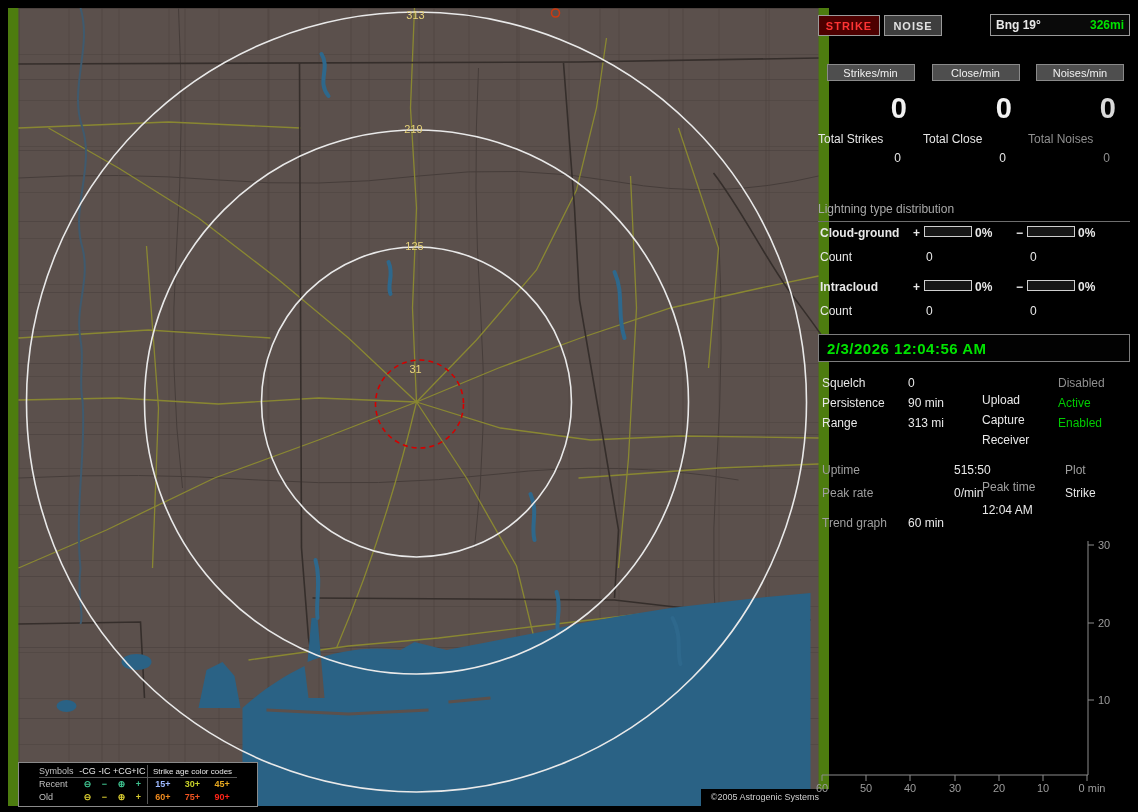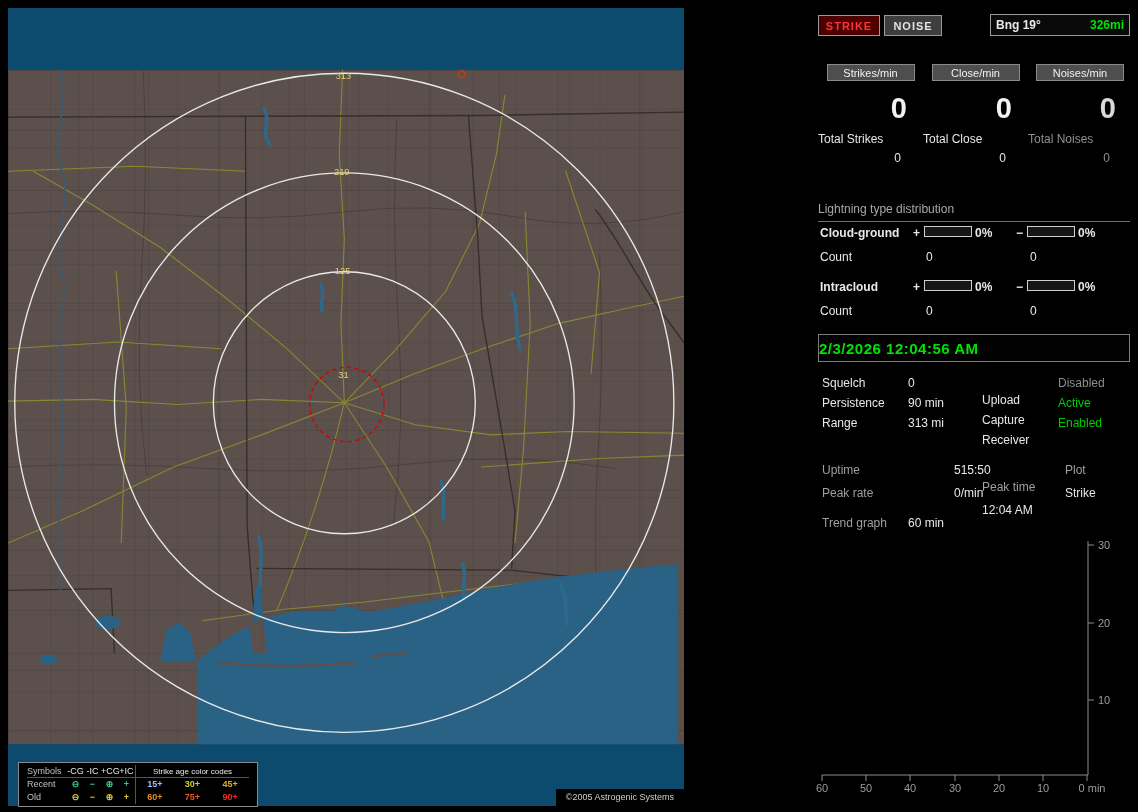--- a/index.html
+++ b/index.html
@@ -1,25 +1,25 @@
 <!DOCTYPE html>
 <html><head>
 <meta charset="utf-8">
 <style>
   * { margin:0; padding:0; box-sizing:border-box; }
   html,body { background:#000; }
   #app { position:relative; width:1138px; height:812px; background:#000; overflow:hidden;
          font-family:"Liberation Sans", sans-serif; color:#e8e8e8; font-size:12px; }
 
   
-  #map { position:absolute; left:8px; top:8px; width:676px; height:798px; background:#0c4a6e; }
+  #map { position:absolute; left:8px; top:8px; width:821px; height:798px; background:#4d7c0f; }
   #map svg { display:block; width:100%; height:100%; overflow:hidden; }
 
   .legend { position:absolute; left:10px; top:754px; width:240px; background:#000;
-            border:1px solid #8a8a8a; font-size:9px; color:#ddd; padding:2px 8px; }
+            border:1px solid #8a8a8a; font-size:9px; color:#ddd; padding:2px 20px; }
   .lg-row { display:flex; align-items:center; height:13px; line-height:13px; }
   .lg-head { border-bottom:1px solid #555; }
   .lg-c0 { width:40px; color:#c0c0c0; }
   .lg-sym { width:17px; text-align:center; }
   .lg-colhead { width:17px; text-align:center; color:#e8e8e8; }
   .lg-agehead { flex:1; text-align:center; font-size:8px; color:#e8e8e8; border-left:1px solid #555; height:13px; line-height:13px; }
   .lg-ages { flex:1; display:flex; border-left:1px solid #555; height:13px; }
   .lg-age { flex:1; text-align:center; font-weight:bold; }
   .sym-recent { color:#3ec08e; font-weight:bold; }
   .sym-old { color:#d6ca30; font-weight:bold; }
@@ -63,21 +63,21 @@
   .d-lbl  { left:2px; font-weight:bold; }
   .d-sign1{ left:95px; font-weight:bold; }
   .d-pct1 { left:157px; font-weight:bold; }
   .d-sign2{ left:198px; font-weight:bold; }
   .d-pct2 { left:260px; font-weight:bold; }
   .d-bar  { position:absolute; top:2px; width:48px; height:11px; border:1px solid #cfcfcf; background:#161616; }
   .d-bar1 { left:106px; } .d-bar2 { left:209px; }
   .c-lbl { left:2px; } .c-v1 { left:108px; } .c-v2 { left:212px; }
 
   #clock { left:0; top:334px; width:312px; height:28px; border:1px solid #7d7d7d;
-           background:#020202; display:flex; align-items:center; }
+           background:#020202; display:flex; align-items:center; padding-left:8px; }
   #clock span { color:#00e300; font-weight:bold; font-size:15px; letter-spacing:0.5px; }
 
   .srow { left:0; width:312px; height:15px; }
   .srow span { position:absolute; top:0; font-size:12px; }
   .x4 { left:4px; } .x90 { left:90px; } .x117 { left:117px;margin-left:19px; }
   .x164 { left:164px;margin-top:17px; } .x240 { left:240px; } .x247 { left:247px; }
 
   #trend-chart { left:0; top:535px; width:312px; height:270px; }
   #trend-chart svg { overflow:visible; }
   .tick-label { fill:#9c9c9c; font-size:11px; font-family:"Liberation Sans",sans-serif; }

